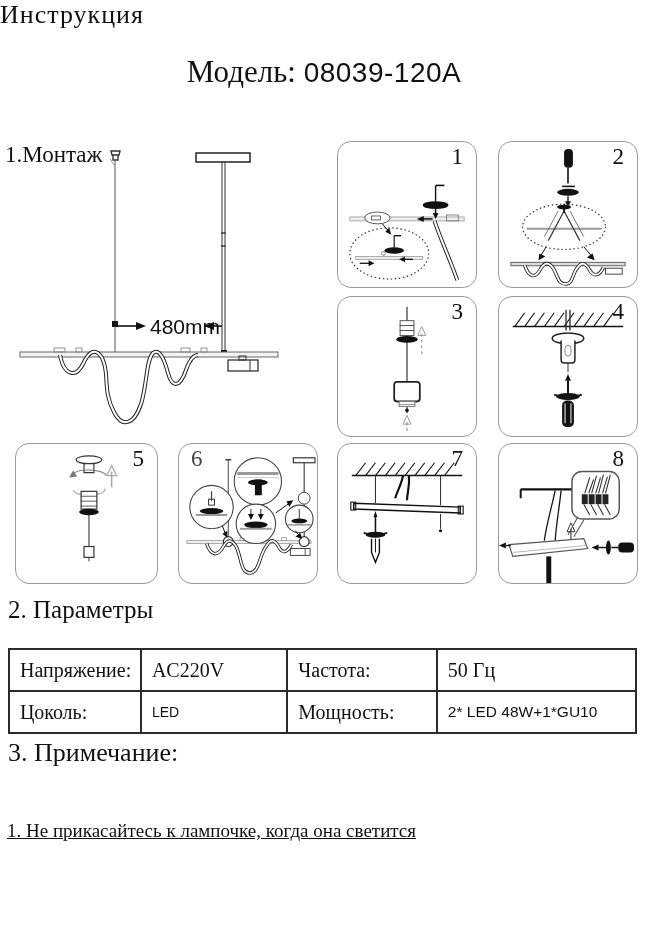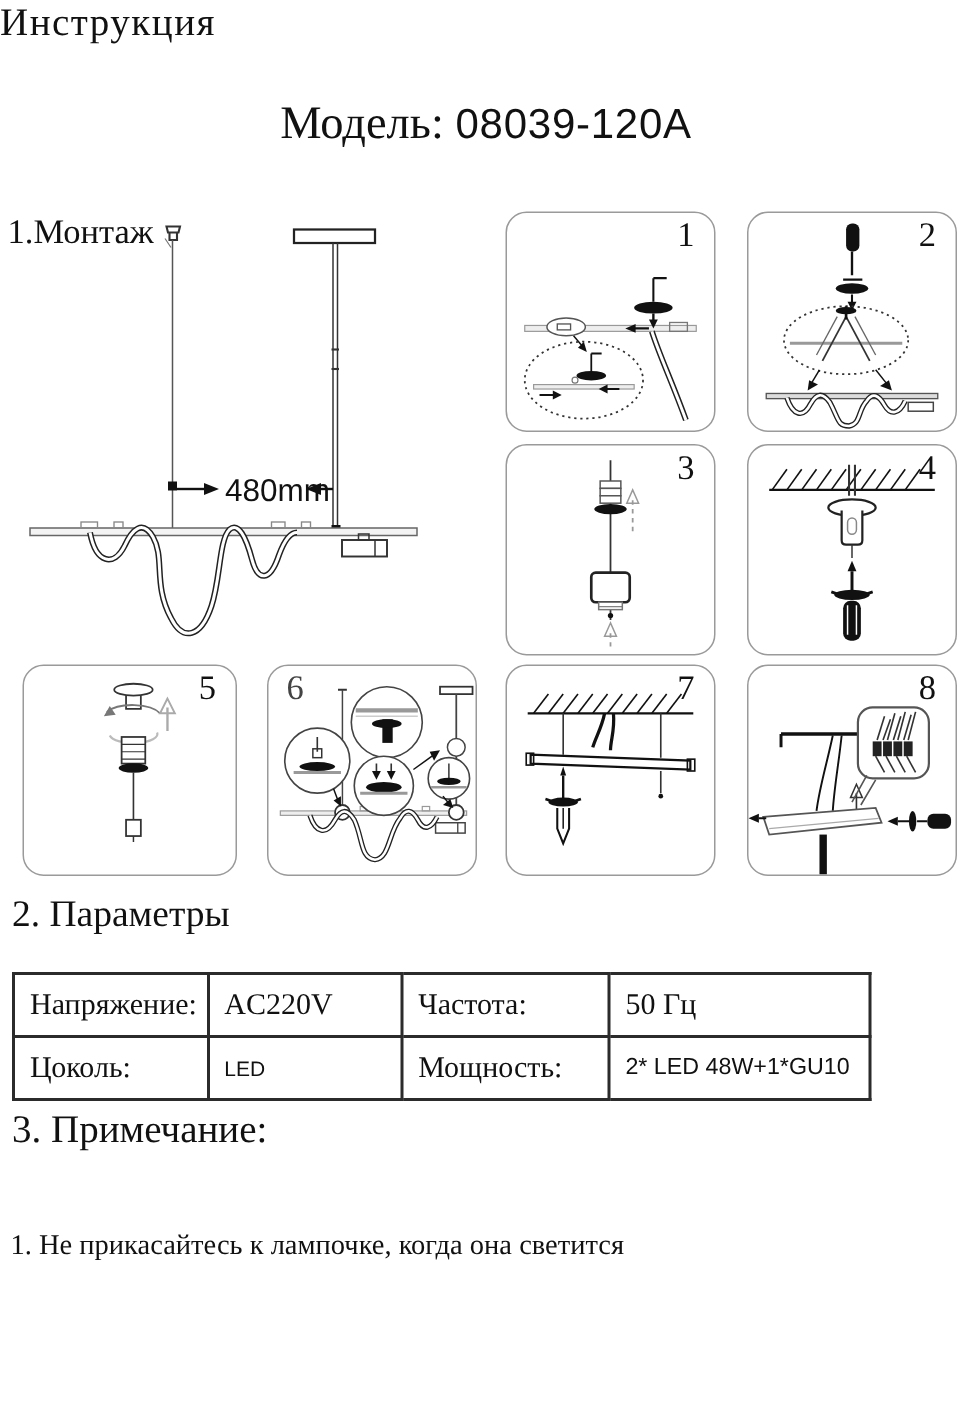--- a/index.html
+++ b/index.html
@@ -1,37 +1,37 @@
 <!DOCTYPE html>
 <html><head>
 <meta charset="utf-8">
 <style>
   html,body{margin:0;padding:0;}
   body{width:648px;height:952px;background:#fff;color:#111;position:relative;overflow:hidden;
        font-family:"Liberation Serif",serif;}
   .abs{position:absolute;}
   .title{left:0;top:0;width:648px;text-align:left;font-size:26px;letter-spacing:1px;}
-  .model-line{left:0;top:54px;width:648px;text-align:center;font-size:31px;margin-top:10px;}
+  .model-line{left:0;top:54px;width:648px;text-align:center;font-size:31px;}
   .model-num{font-family:"Liberation Sans",sans-serif;font-size:28px;letter-spacing:.5px;}
   .sec1{left:5px;top:94px;font-size:23px;margin-top:48px;}
   .sec2{left:8px;top:596px;font-size:25px;}
   .sec3{left:8px;top:738px;font-size:26px;}
   .diagram{left:0;top:130px;width:648px;height:462px;}
   .panel{position:absolute;border:1.5px solid #9a9a9a;border-radius:14px;background:#fff;box-sizing:border-box;}
   .panel svg{display:block;width:100%;height:100%;}
   .pnum{position:absolute;top:2px;right:13px;font-size:23px;font-family:"Liberation Serif",serif;}
   .pnum.left{right:auto;left:12px;color:#444;}
-  .ptable{position:absolute;left:8px;top:648px;width:573px;border-collapse:collapse;
+  .ptable{position:absolute;left:8px;top:648px;width:629px;border-collapse:collapse;
           font-size:20px;}
   .ptable td{border:2px solid #2b2b2b;height:40px;padding:0 0 0 10px;vertical-align:middle;}
   .sans{font-family:"Liberation Sans",sans-serif;font-size:14px;}
   .sans-small{font-family:"Liberation Sans",sans-serif;font-size:15.5px;margin-top:47px;}
   .notes{position:absolute;left:7px;top:776px;width:636px;font-size:19px;line-height:22px;
          white-space:pre-wrap;}
-  .notes div{height:22px;}
+  .notes div{height:22px;text-decoration:underline;}
   svg text{font-family:"Liberation Sans",sans-serif;}
 </style>
 </head>
 <body>
 
 <div class="abs title">Инструкция</div>
 <div class="abs model-line"><span>Модель:</span> <span class="model-num">08039-120A</span></div>
 <div class="abs sec1">1.Монтаж</div>
 
 <div class="abs diagram">

